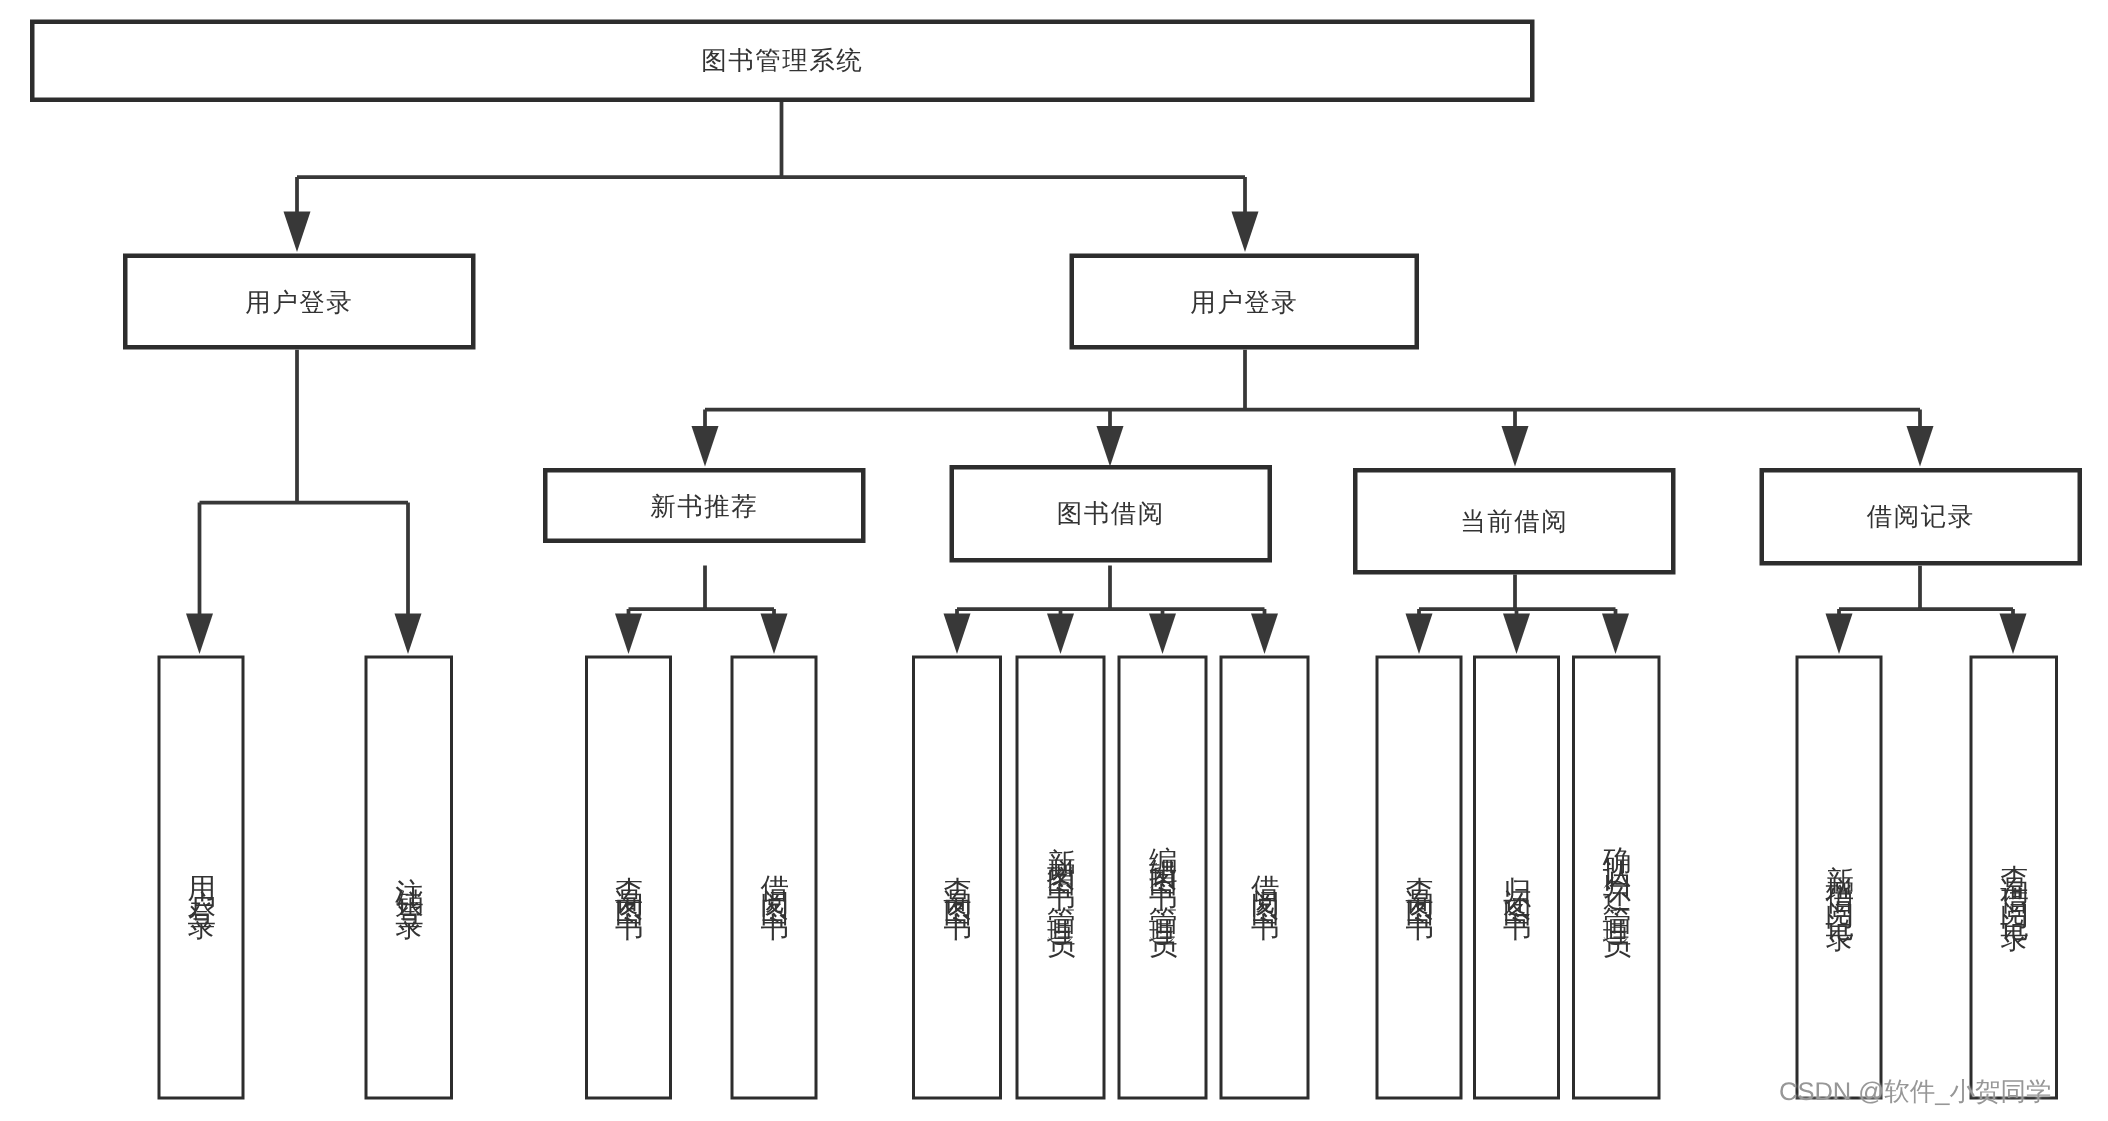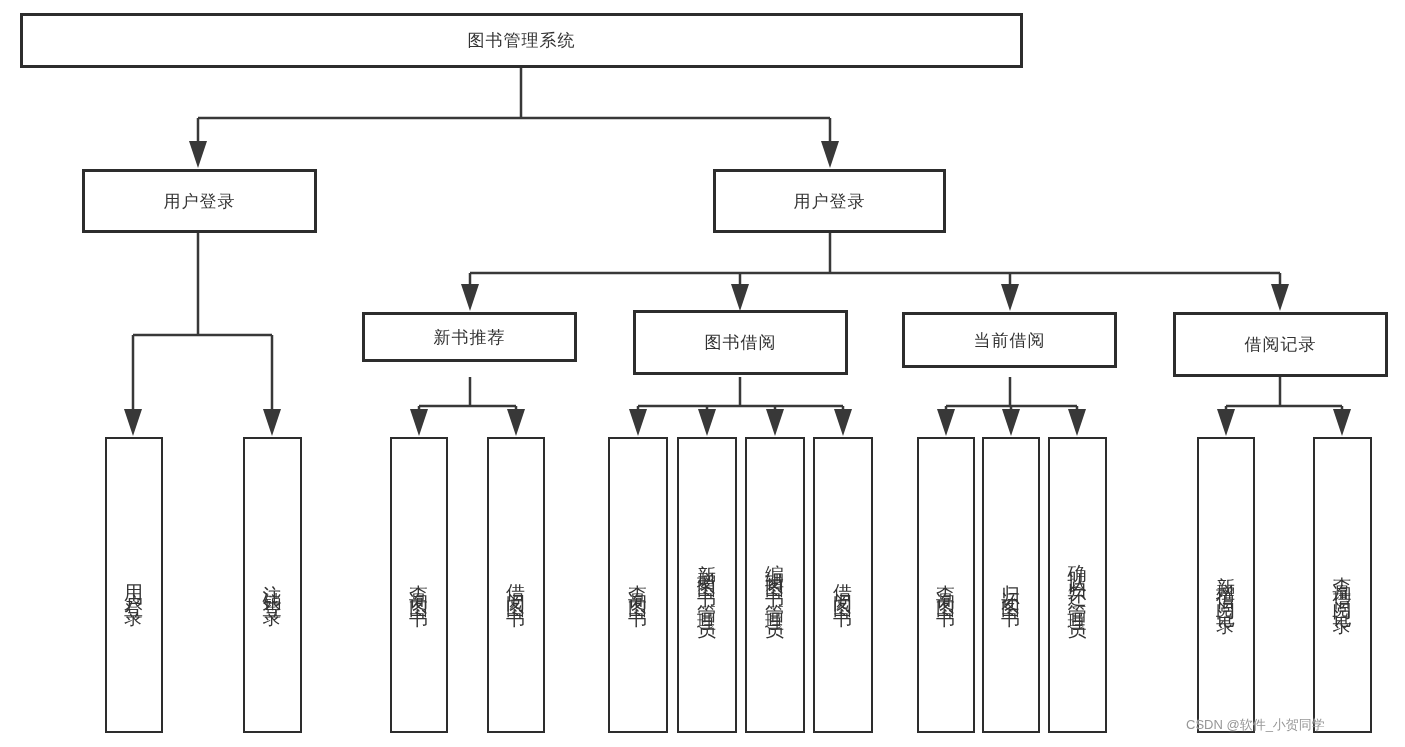--- a/index.html
+++ b/index.html
@@ -40,21 +40,21 @@
     text-orientation:mixed;
     font-size:19px;
     letter-spacing:8px;
     line-height:1;
     white-space:nowrap;
   }
   .watermark{
     position:absolute;
     left:1186px;top:716px;
     z-index:3;
-    font-size:13px;
+    font-size:17px;
     color:var(--watermark);
     text-shadow:0 0 2px rgba(255,255,255,.9);
     white-space:nowrap;
   }
 </style>
 </head>
 <body>
 
 <div class="canvas">
 
@@ -113,21 +113,21 @@
   <div class="node h" style="left:713px;top:169px;width:233px;height:64px">
     <span>用户登录</span>
   </div>
 
   <div class="node h" style="left:362px;top:312px;width:215px;height:50px">
     <span>新书推荐</span>
   </div>
   <div class="node h" style="left:633px;top:310px;width:215px;height:65px">
     <span>图书借阅</span>
   </div>
-  <div class="node h" style="left:902px;top:312px;width:215px;height:56px">
+  <div class="node h" style="left:902px;top:312px;width:215px;height:71px">
     <span>当前借阅</span>
   </div>
   <div class="node h" style="left:1173px;top:312px;width:215px;height:65px">
     <span>借阅记录</span>
   </div>
 
   <div class="node leaf" style="left:105px;top:437px;width:58px;height:296px">
     <span>用户登录</span>
   </div>
   <div class="node leaf" style="left:243px;top:437px;width:59px;height:296px">

